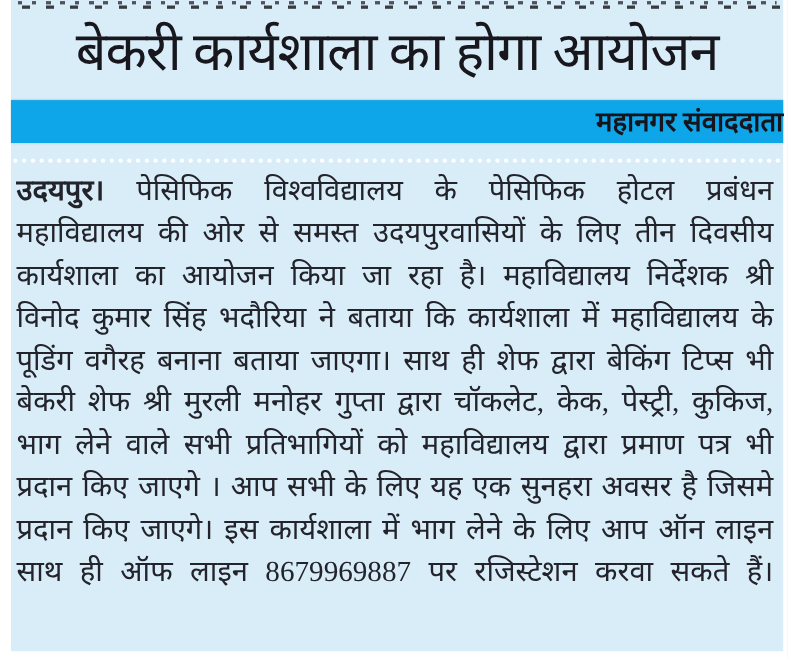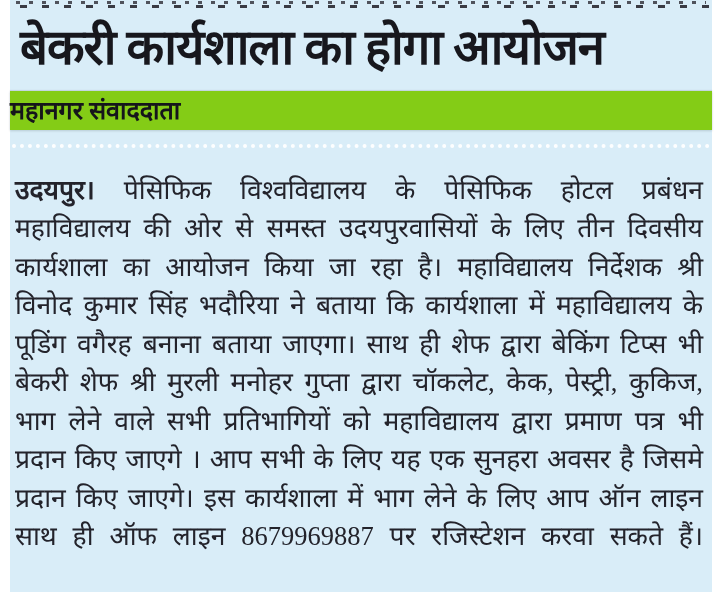--- a/index.html
+++ b/index.html
@@ -24,49 +24,49 @@
     height: 3px; margin: 0 6px;
     background: repeating-linear-gradient(90deg, rgba(55,55,64,.85) 0 4px, transparent 4px 13px);
   }
   .remnant-row2 {
     height: 3px; margin: 1px 2px 0 10px;
     background: repeating-linear-gradient(90deg, rgba(40,40,48,.9) 0 7px, transparent 7px 22px);
   }
 
   .headline {
     margin: 8px 10px 0 10px;
-    text-align: left;
-    font-weight: 700;
+    text-align: center;
+    font-weight: 400;
     font-size: 49px;
     line-height: 1.3;
     letter-spacing: -1px;
     color: #17171d;
   }
 
   .byline-band {
     margin-top: 11px;
-    background: #84cc16;
+    background: #0ea5e9;
     box-shadow: 0 1px 2px rgba(120,140,150,.35), 0 -1px 1px rgba(120,140,150,.2);
-    text-align: left;
+    text-align: right;
     padding: 1px 0 4px 0;
   }
   .byline-text {
     font-weight: 700;
     font-size: 25px;
     color: #15151b;
   }
 
   .dotted-sep {
     margin: 14px 2px 0 2px;
     height: 0;
     border-top: 4px dotted rgba(255,255,255,.95);
   }
 
   .article {
-    margin: 23px 9px 0 5px;
+    margin: 6px 9px 0 5px;
     font-size: 26.5px;
     color: #23232b;
   }
   .body-line {
     line-height: 38.5px;
     text-align: justify;
     text-align-last: justify;
     word-spacing: 1px;
   }
   .bold { font-weight: 700; }

